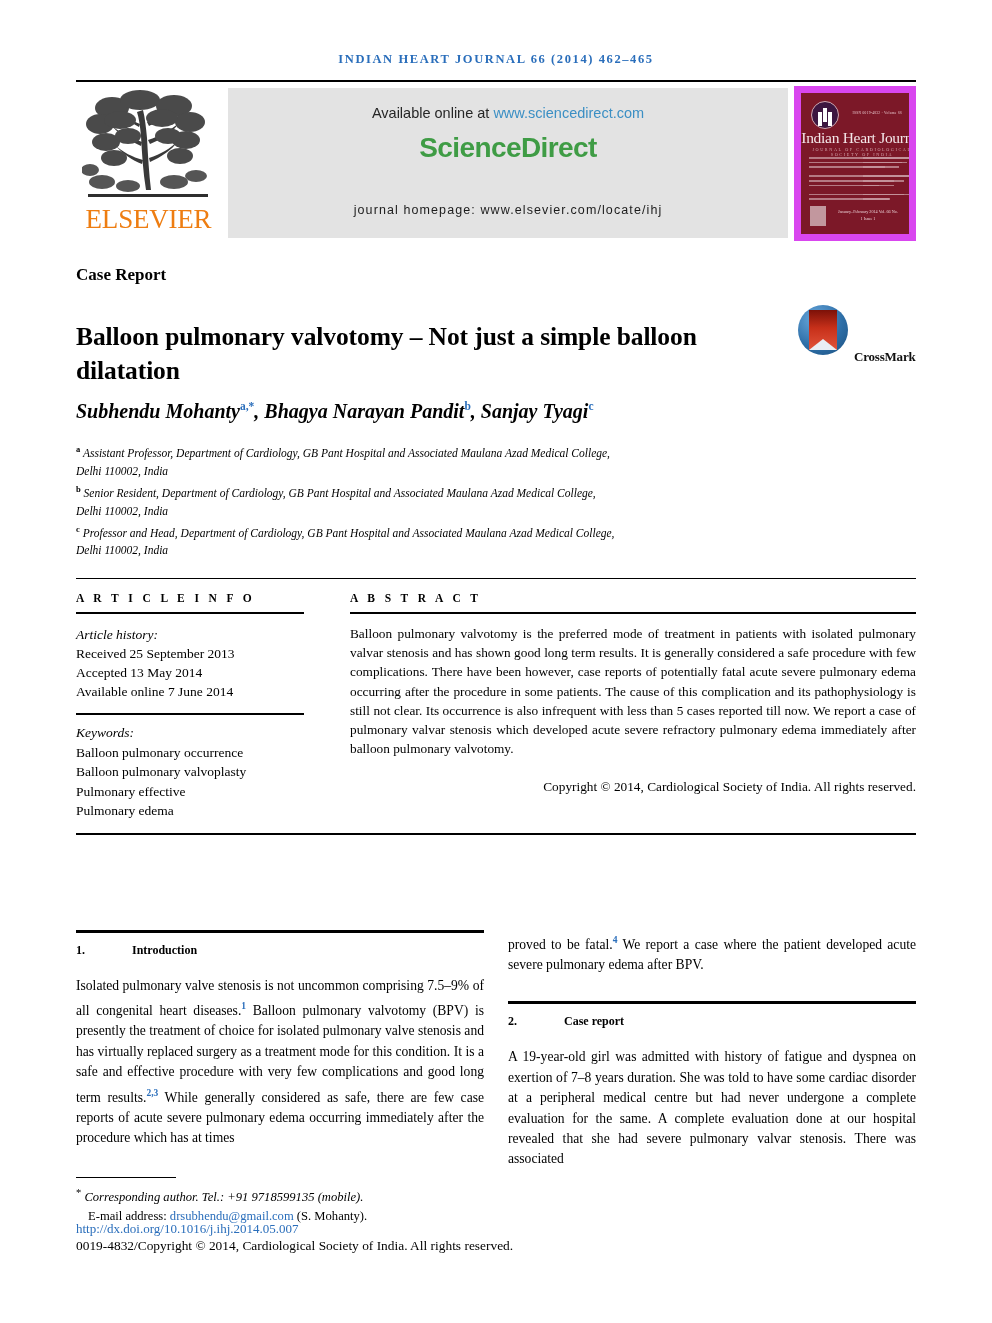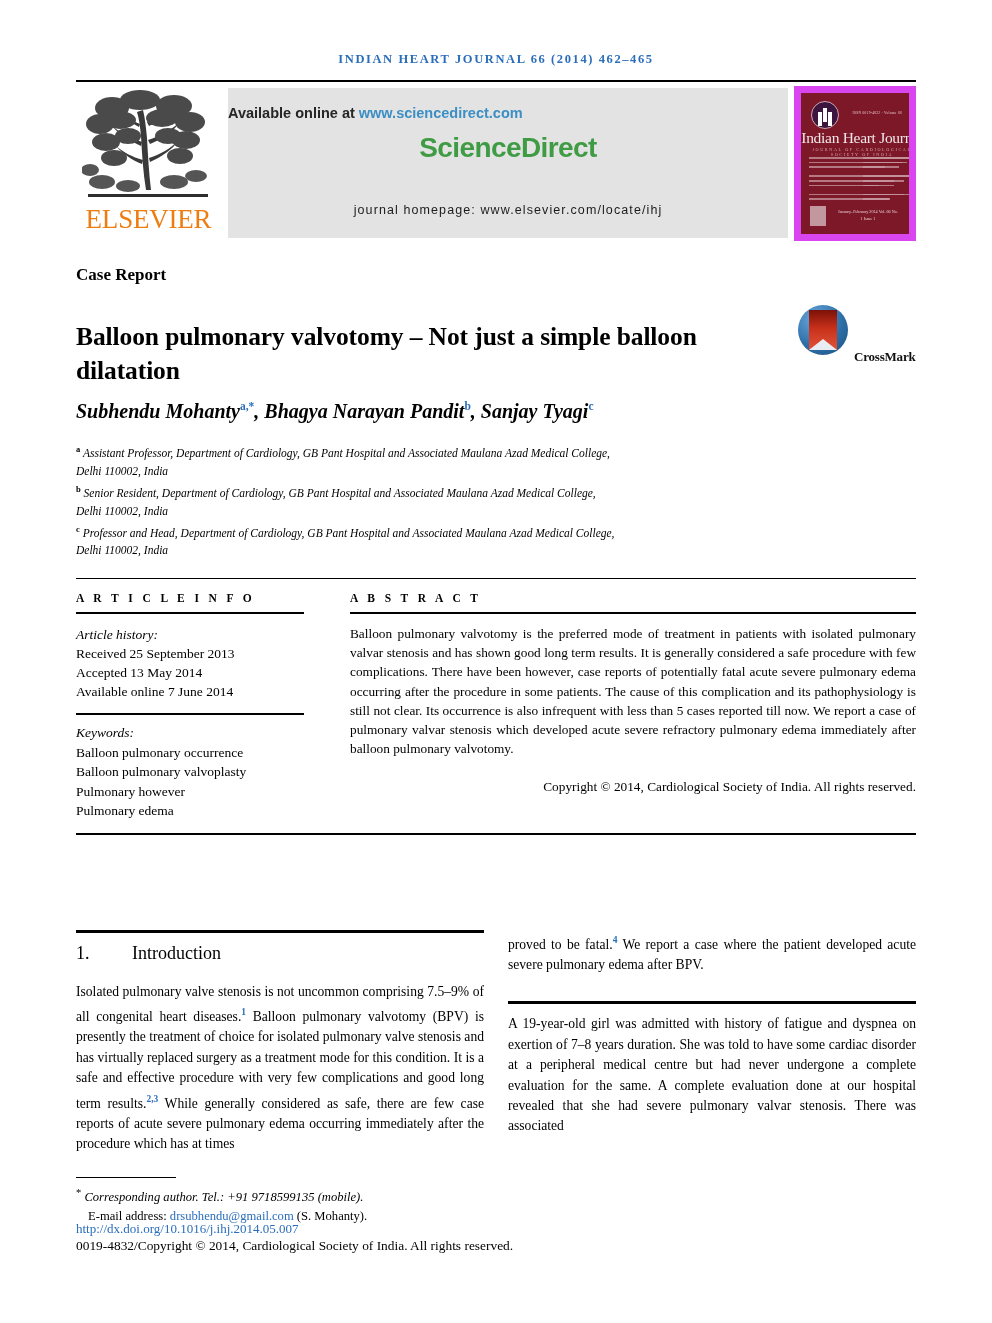--- a/index.html
+++ b/index.html
@@ -77,25 +77,24 @@
     position: absolute;
     left: 152px; top: 2px;
     width: 560px;
     height: 150px;
     background: #e3e3e3;
   }
   .sd-available {
     position: absolute;
     left: 0; top: 17px;
     width: 560px;
-    text-align: left;
+    text-align: center;
     font-family: "Liberation Sans", sans-serif;
     font-size: 14.5px;
     color: #262626;
-    font-weight: bold;
   }
   .sd-available a { color: #3b8fc4; text-decoration: none; }
   .sd-logo {
     position: absolute;
     left: 0; top: 44px;
     width: 560px;
     text-align: center;
     font-family: "Liberation Sans", sans-serif;
     font-size: 28px;
     font-weight: bold;
@@ -394,22 +393,22 @@
     width: 408px;
   }
   .sec-rule {
     width: 100%;
     height: 3px;
     background: #000;
     margin-bottom: 10px;
   }
   .sec-head {
     font-family: "Liberation Serif", serif;
-    font-size: 18px;
-    font-weight: normal;
+    font-size: 12px;
+    font-weight: bold;
     margin-bottom: 18px;
   }
   .sec-head .num { display: inline-block; width: 56px; }
   .body-p {
     font-family: "Liberation Serif", serif;
     font-size: 13.6px;
     line-height: 20.4px;
     text-align: justify;
     text-justify: inter-word;
     margin: 0;
@@ -585,21 +584,21 @@
     <div>Received 25 September 2013</div>
     <div>Accepted 13 May 2014</div>
     <div>Available online 7 June 2014</div>
   </div>
 
   <div class="keywords-rule"></div>
   <div class="keywords">
     <div class="kw-title">Keywords:</div>
     <div>Balloon pulmonary occurrence</div>
     <div>Balloon pulmonary valvoplasty</div>
-    <div>Pulmonary however</div>
+    <div>Pulmonary effective</div>
     <div>Pulmonary edema</div>
   </div>
 
   <div class="abstract-body">Balloon pulmonary valvotomy is the preferred mode of treatment in patients with isolated pulmonary valvar stenosis and has shown good long term results. It is generally considered a safe procedure with few complications. There have been however, case reports of potentially fatal acute severe pulmonary edema occurring after the procedure in some patients. The cause of this complication and its pathophysiology is still not clear. Its occurrence is also infrequent with less than 5 cases reported till now. We report a case of pulmonary valvar stenosis which developed acute severe refractory pulmonary edema immediately after balloon pulmonary valvotomy.</div>
   <div class="abstract-copyright">Copyright © 2014, Cardiological Society of India. All rights reserved.</div>
 
   <div class="block-rule-bottom"></div>
 
   <div class="col-left">
     <div class="sec-rule"></div>
@@ -609,20 +608,23 @@
     <p class="body-p">
       <span>Isolated pulmonary valve stenosis is not uncommon comprising 7.5–9% of all congenital heart diseases.</span><sup>1</sup><span> Balloon pulmonary valvotomy (BPV) is presently the treatment of choice for isolated pulmonary valve stenosis and has virtually replaced surgery as a treatment mode for this condition. It is a safe and effective procedure with very few complications and good long term results.</span><sup>2,3</sup><span> While generally considered as safe, there are few case reports of acute severe pulmonary edema occurring immediately after the procedure which has at times</span>
     </p>
   </div>
 
   <div class="col-right">
     <p class="body-p lead-p">
       <span>proved to be fatal.</span><sup>4</sup><span> We report a case where the patient developed acute severe pulmonary edema after BPV.</span>
     </p>
     <div class="sec-rule"></div>
+    <div class="sec-head">
+      <span class="num">2.</span><span>Case report</span>
+    </div>
     <p class="body-p">A 19-year-old girl was admitted with history of fatigue and dyspnea on exertion of 7–8 years duration. She was told to have some cardiac disorder at a peripheral medical centre but had never undergone a complete evaluation for the same. A complete evaluation done at our hospital revealed that she had severe pulmonary valvar stenosis. There was associated</p>
   </div>
 
   <div class="foot-rule"></div>
   <div class="footnotes">
     <div>
       <sup>*</sup>&nbsp;<span class="fn-corr">Corresponding author. Tel.: +91 9718599135 (mobile).</span>
     </div>
     <div style="padding-left:12px">
       <span>E-mail address: </span><span class="link">drsubhendu@gmail.com</span><span> (S. Mohanty).</span>

